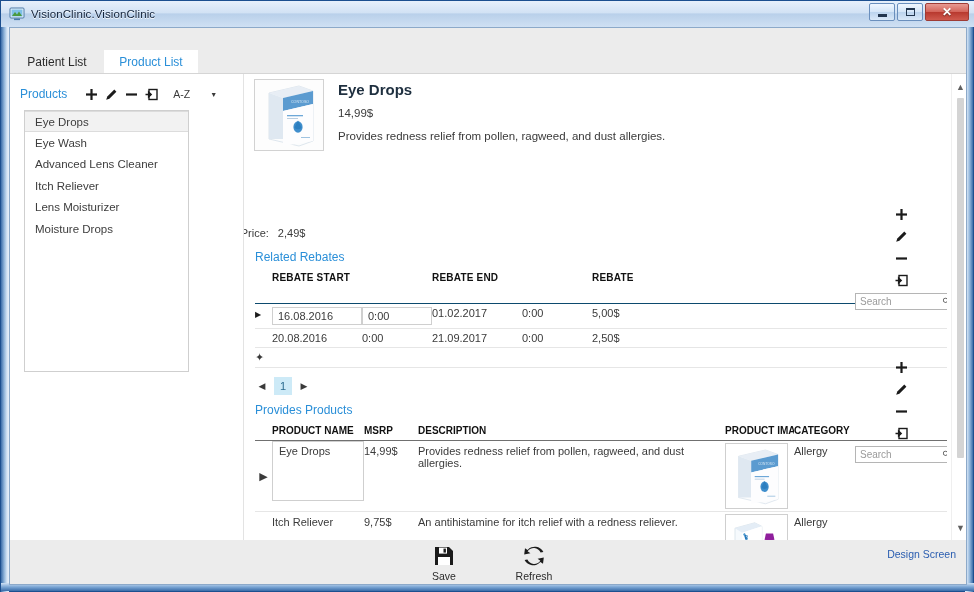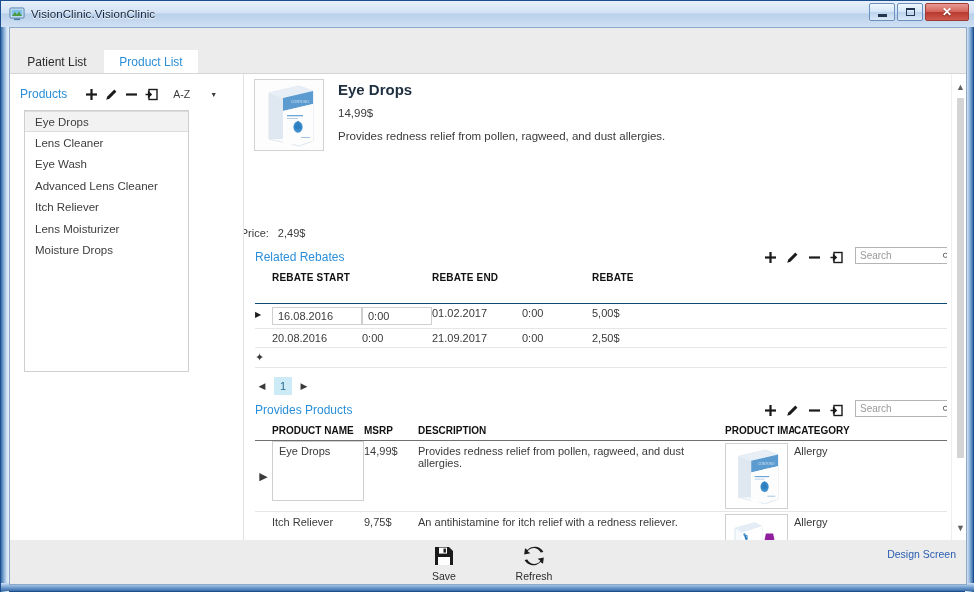--- a/index.html
+++ b/index.html
@@ -213,21 +213,21 @@
   .cp-value { }
 
   
   .section { position: absolute; left: 11px; width: 700px; }
   .section-head {
     display: flex; align-items: center;
     height: 22px;
   }
   .section-title { font-size: 12px; color: #2a8fd8; }
   .section-tools {
-    margin-left: auto; display: flex; gap: 2px;
+    margin-left: auto; display: flex; align-items: center; gap: 2px; flex-direction: column;
   }
   .search-box {
     width: 100px; height: 17px; margin-left: 7px;
     border: 1px solid #b5b5b5; background: #fff;
     display: flex; align-items: center;
     padding: 0 4px;
     font-size: 10px; color: #9a9a9a;
   }
   .search-box .mag { margin-left: auto; font-size: 9px; color: #555; transform: rotate(-45deg); }
 
@@ -393,23 +393,20 @@
           </div>
           <div class="sort-label">
             <span>A-Z</span>
             <span class="sort-caret">▼</span>
           </div>
         </div>
 
         <div class="list-box">
           <div class="list-item selected">
               <span>Eye Drops</span>
-            </div>
-          <div class="list-item">
-              <span>Lens Cleaner</span>
             </div>
           <div class="list-item">
               <span>Eye Wash</span>
             </div>
           <div class="list-item">
               <span>Advanced Lens Cleaner</span>
             </div>
           <div class="list-item">
               <span>Itch Reliever</span>
             </div>

